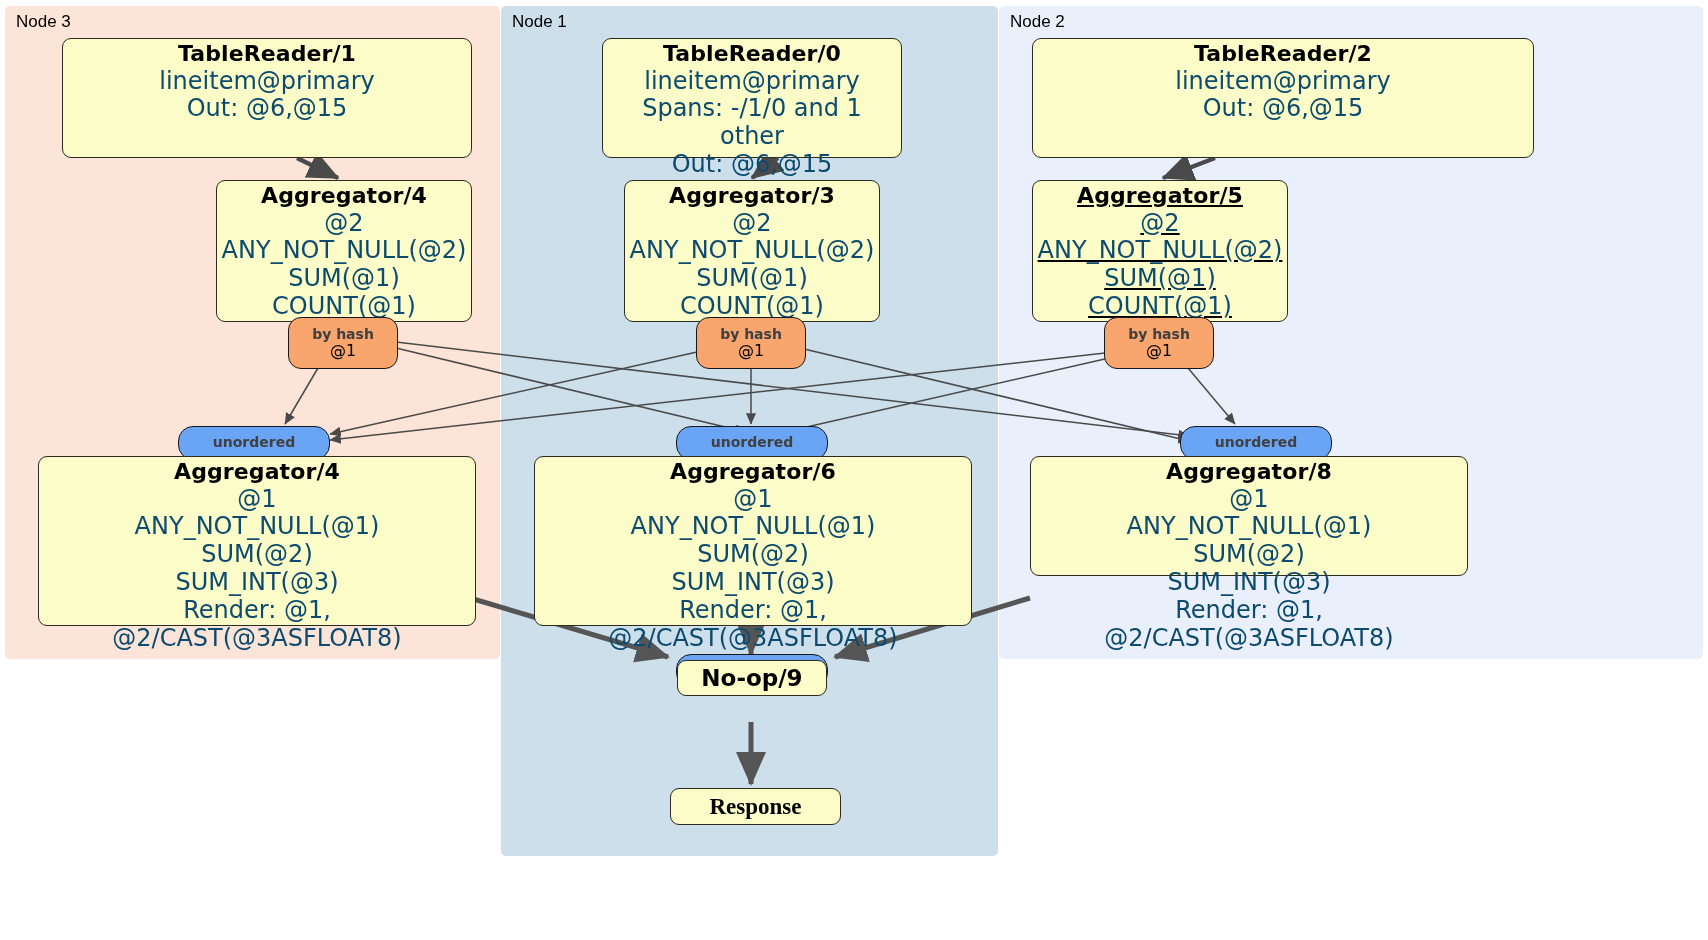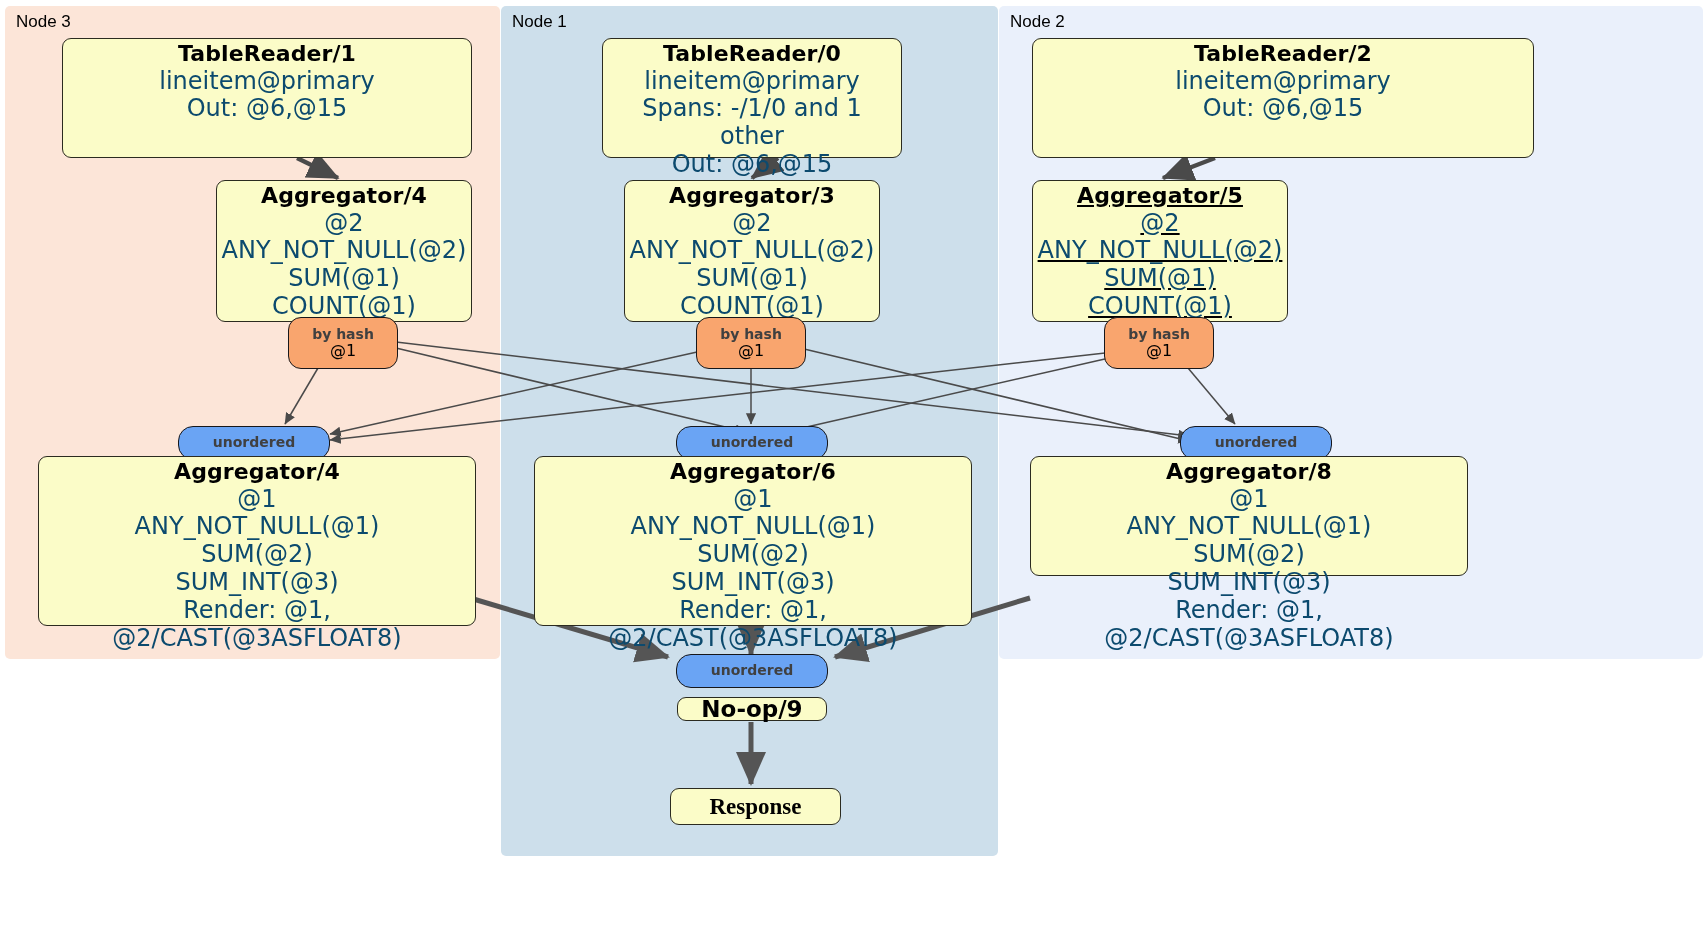--- a/index.html
+++ b/index.html
@@ -184,21 +184,21 @@
     <div class="ln">ANY_NOT_NULL(@1)</div>
     <div class="ln">SUM(@2)</div>
     <div class="ln">SUM_INT(@3)</div>
     <div class="ln">Render: @1, @2/CAST(@3ASFLOAT8)</div>
   </div>
 
   <div class="badge unord" style="left:676px;top:654px;width:152px;height:34px;">
     <div class="bt">unordered</div>
   </div>
 
-  <div class="smallbox" style="left:677px;top:697px;width:150px;height:24px;">
+  <div class="smallbox" style="left:677px;top:660px;width:150px;height:36px;">
     <div class="ttl">No-op/9</div>
   </div>
 
   <div class="smallbox" style="left:670px;top:788px;width:171px;height:37px;font-family:Liberation Serif, serif;">
     <div class="ttl">Response</div>
   </div>
 
 </div>
 
 </body></html>

